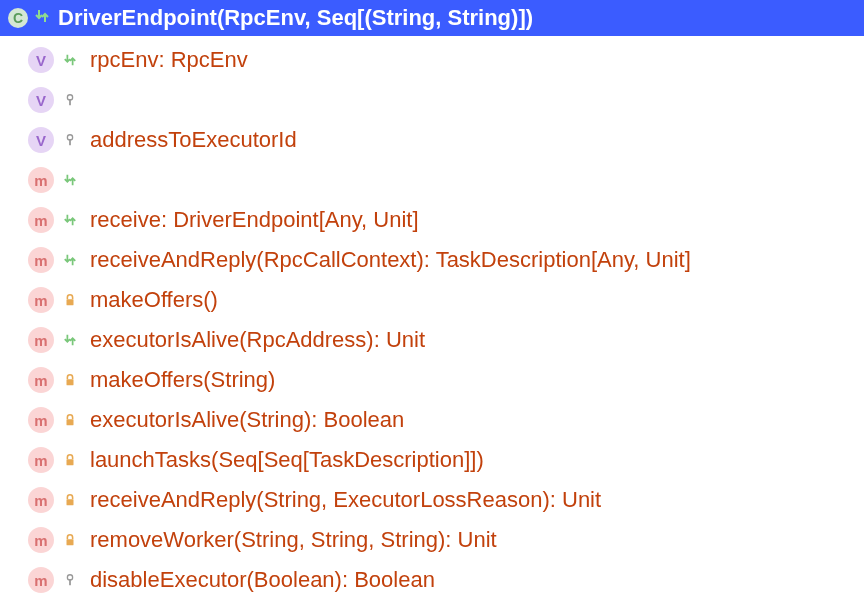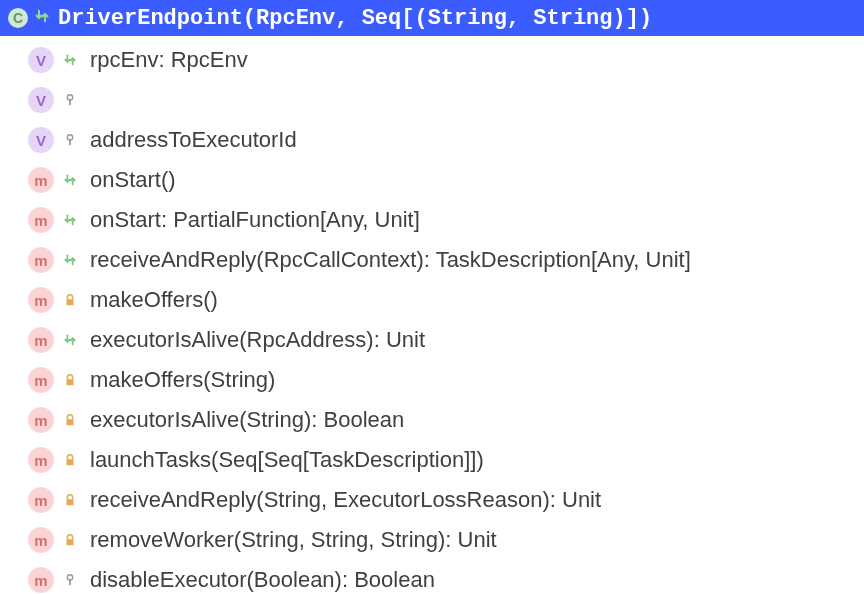--- a/index.html
+++ b/index.html
@@ -37,21 +37,20 @@
       font-weight: bold;
       margin-right: 6px;
     }
     .header-visibility {
       color: #8fdc8f;
       margin-right: 8px;
       font-size: 18px;
     }
     .header-text {
       color: #ffffff;
-      font-family: Liberation Mono, monospace;
     }
     .member-list {
       padding: 4px 0;
     }
     .member-row {
       display: flex;
       align-items: center;
       padding: 4px 8px;
       height: 40px;
       font-size: 22px;
@@ -90,21 +89,21 @@
     .vis-public {
       color: #7ac77a;
     }
     .vis-private {
       color: #888;
     }
     .vis-locked {
       color: #e8a952;
     }
     .member-text {
-      color: #404040;
+      color: #c2410c;
       white-space: nowrap;
     }
   </style>
 </head>
 <body>
 
 <div class="header">
   <span class="header-class-icon">C</span>
   <span class="header-visibility">
     <svg width="16" height="16" viewBox="0 0 16 16">
@@ -146,31 +145,30 @@
       <span class="member-text">addressToExecutorId</span>
     </div>
     <div class="member-row">
       <span class="member-icon icon-method">m</span>
       <span class="visibility-icon vis-public">
         <svg width="14" height="14" viewBox="0 0 16 16">
           <path d="M5 2 L5 10 M2 7 L5 10 L8 7" stroke="#7ac77a" stroke-width="2" fill="none"></path>
           <path d="M11 14 L11 6 M8 9 L11 6 L14 9" stroke="#7ac77a" stroke-width="2" fill="none"></path>
         </svg>
       </span>
-      <span class="member-text">onStart()</span>
-    </div>
-    <div class="member-row">
-      <span class="member-icon icon-method">m</span>
-      <span class="visibility-icon vis-public">
-        <svg width="14" height="14" viewBox="0 0 16 16">
-          <path d="M5 2 L5 10 M2 7 L5 10 L8 7" stroke="#7ac77a" stroke-width="2" fill="none"></path>
-          <path d="M11 14 L11 6 M8 9 L11 6 L14 9" stroke="#7ac77a" stroke-width="2" fill="none"></path>
-        </svg>
-      </span>
-      <span class="member-text">onStart: PartialFunction[Any, Unit]</span>
+    </div>
+    <div class="member-row">
+      <span class="member-icon icon-method">m</span>
+      <span class="visibility-icon vis-public">
+        <svg width="14" height="14" viewBox="0 0 16 16">
+          <path d="M5 2 L5 10 M2 7 L5 10 L8 7" stroke="#7ac77a" stroke-width="2" fill="none"></path>
+          <path d="M11 14 L11 6 M8 9 L11 6 L14 9" stroke="#7ac77a" stroke-width="2" fill="none"></path>
+        </svg>
+      </span>
+      <span class="member-text">receive: DriverEndpoint[Any, Unit]</span>
     </div>
     <div class="member-row">
       <span class="member-icon icon-method">m</span>
       <span class="visibility-icon vis-public">
         <svg width="14" height="14" viewBox="0 0 16 16">
           <path d="M5 2 L5 10 M2 7 L5 10 L8 7" stroke="#7ac77a" stroke-width="2" fill="none"></path>
           <path d="M11 14 L11 6 M8 9 L11 6 L14 9" stroke="#7ac77a" stroke-width="2" fill="none"></path>
         </svg>
       </span>
       <span class="member-text">receiveAndReply(RpcCallContext): TaskDescription[Any, Unit]</span>

